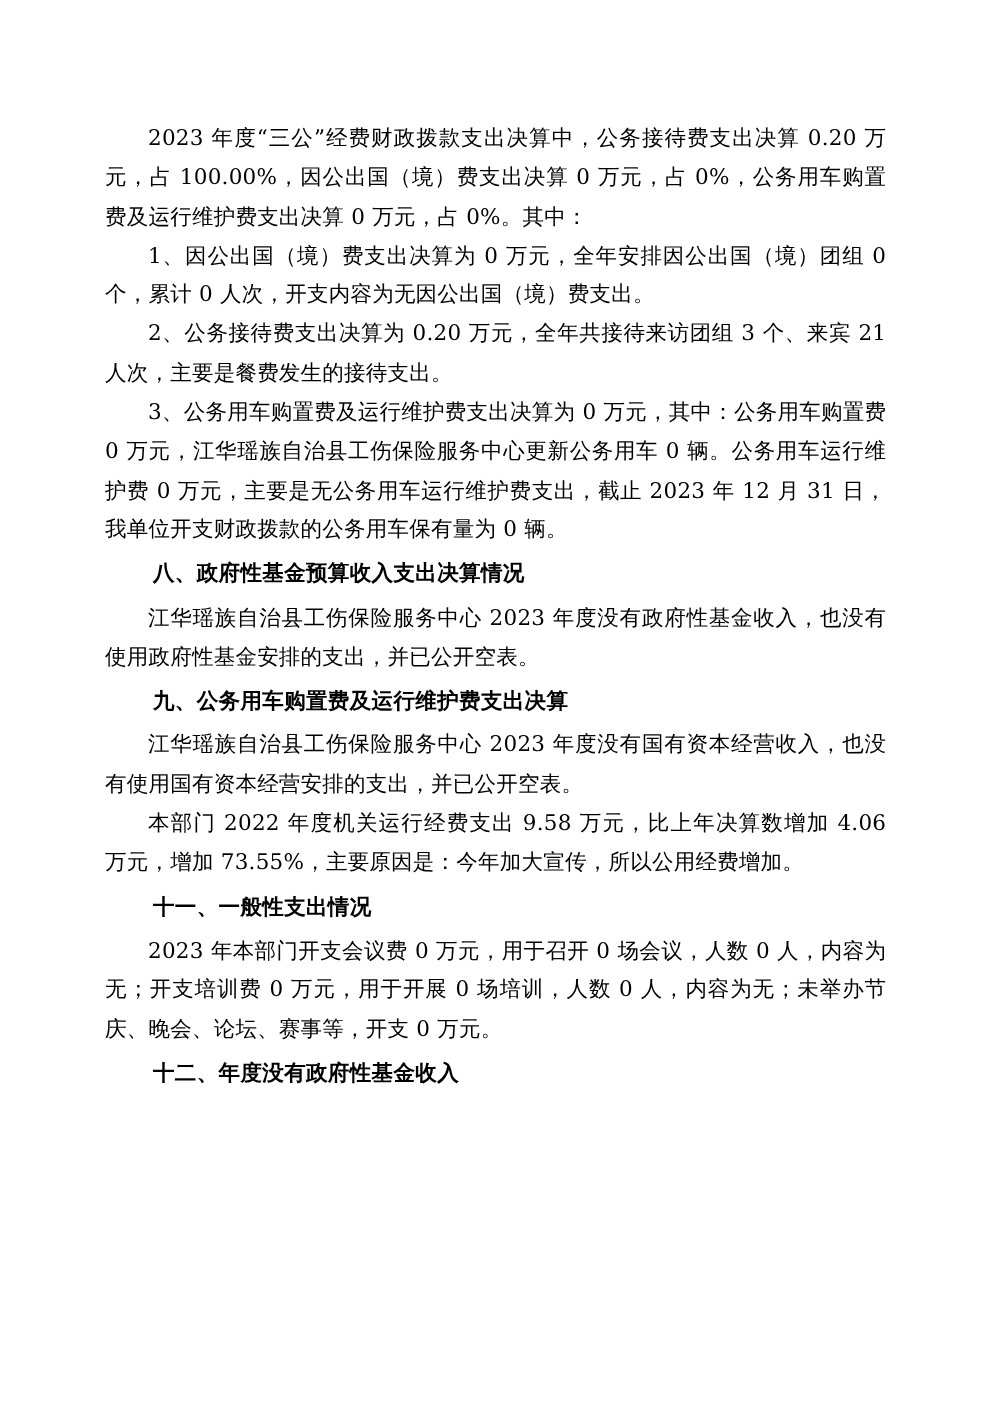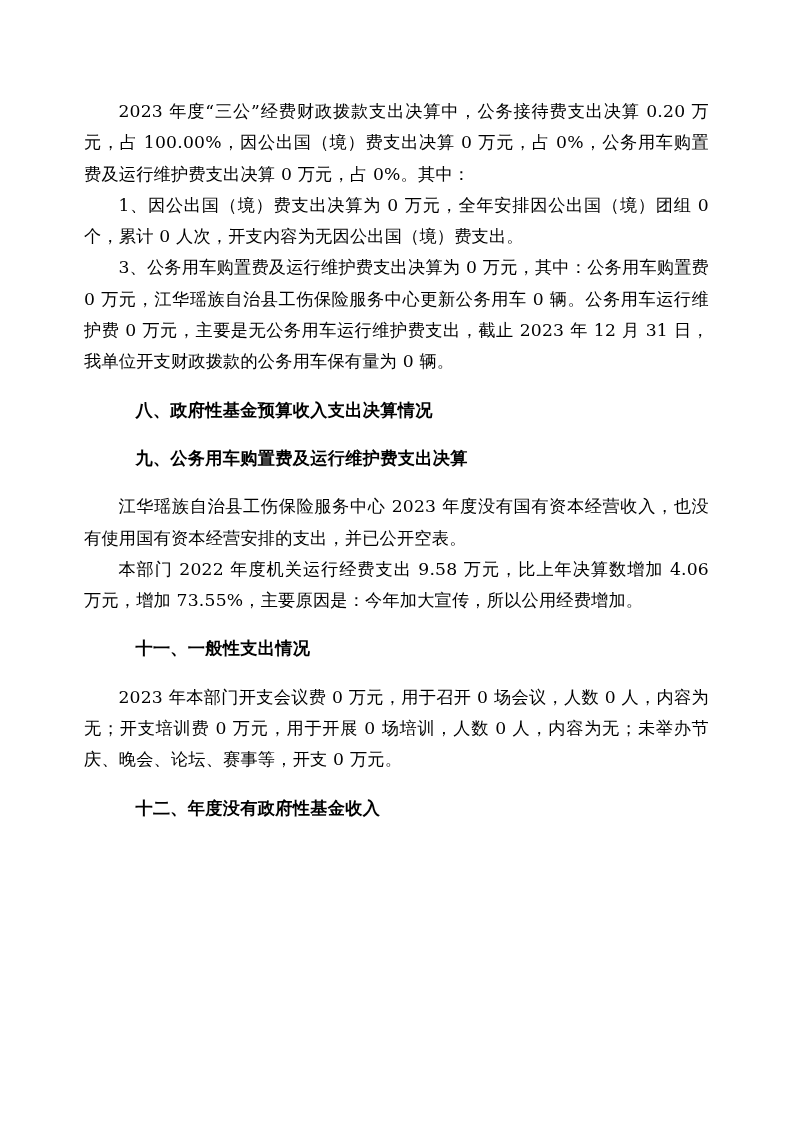--- a/index.html
+++ b/index.html
@@ -23,39 +23,41 @@
     line-height: 1.82;
     text-align: justify;
     text-justify: inter-ideograph;
   }
   p.para {
     margin: 0;
     text-indent: 2em;
     letter-spacing: 0.2px;
   }
   h2.heading {
-    margin: 17px;
+    margin: 4px;
     font-size: 17.2px;
     font-weight: bold;
     text-indent: 2em;
     line-height: 1.82;
     letter-spacing: 0.3px;
   }
 </style>
 </head>
 <body>
 
 <div class="page">
   <div class="doc-body">
 
     <p class="para">2023 年度“三公”经费财政拨款支出决算中，公务接待费支出决算 0.20 万元，占 100.00%，因公出国（境）费支出决算 0 万元，占 0%，公务用车购置费及运行维护费支出决算 0 万元，占 0%。其中：</p>
     <p class="para">1、因公出国（境）费支出决算为 0 万元，全年安排因公出国（境）团组 0 个，累计 0 人次，开支内容为无因公出国（境）费支出。</p>
+    <p class="para">2、公务接待费支出决算为 0.20 万元，全年共接待来访团组 3 个、来宾 21 人次，主要是餐费发生的接待支出。</p>
     <p class="para">3、公务用车购置费及运行维护费支出决算为 0 万元，其中：公务用车购置费 0 万元，江华瑶族自治县工伤保险服务中心更新公务用车 0 辆。公务用车运行维护费 0 万元，主要是无公务用车运行维护费支出，截止 2023 年 12 月 31 日，我单位开支财政拨款的公务用车保有量为 0 辆。</p>
 
     <h2 class="heading">八、政府性基金预算收入支出决算情况</h2>
+    <p class="para">江华瑶族自治县工伤保险服务中心 2023 年度没有政府性基金收入，也没有使用政府性基金安排的支出，并已公开空表。</p>
 
     <h2 class="heading">九、公务用车购置费及运行维护费支出决算</h2>
     <p class="para">江华瑶族自治县工伤保险服务中心 2023 年度没有国有资本经营收入，也没有使用国有资本经营安排的支出，并已公开空表。</p>
 
     <p class="para">本部门 2022 年度机关运行经费支出 9.58 万元，比上年决算数增加 4.06 万元，增加 73.55%，主要原因是：今年加大宣传，所以公用经费增加。</p>
 
     <h2 class="heading">十一、一般性支出情况</h2>
     <p class="para">2023 年本部门开支会议费 0 万元，用于召开 0 场会议，人数 0 人，内容为无；开支培训费 0 万元，用于开展 0 场培训，人数 0 人，内容为无；未举办节庆、晚会、论坛、赛事等，开支 0 万元。</p>
 
     <h2 class="heading">十二、年度没有政府性基金收入</h2>

